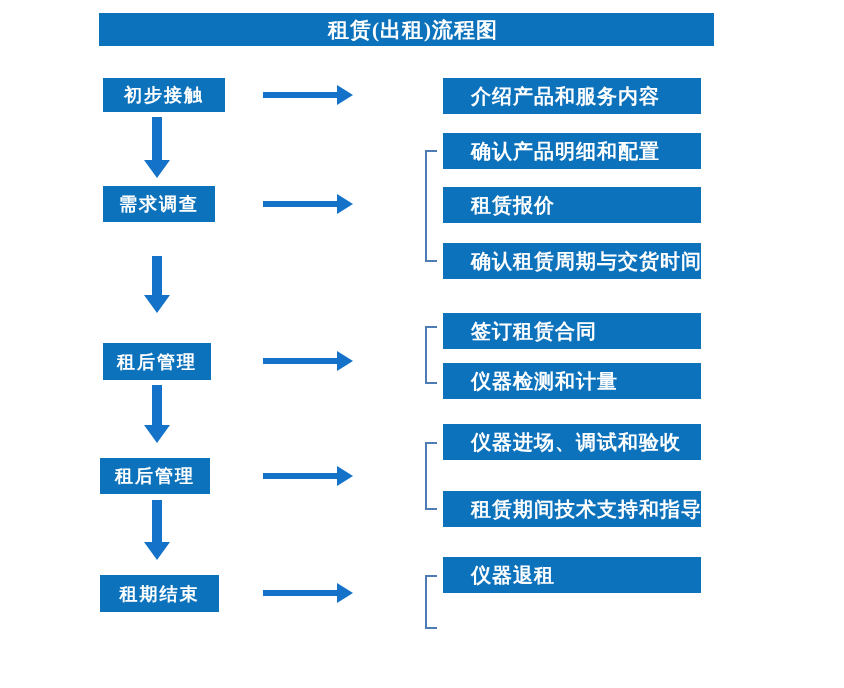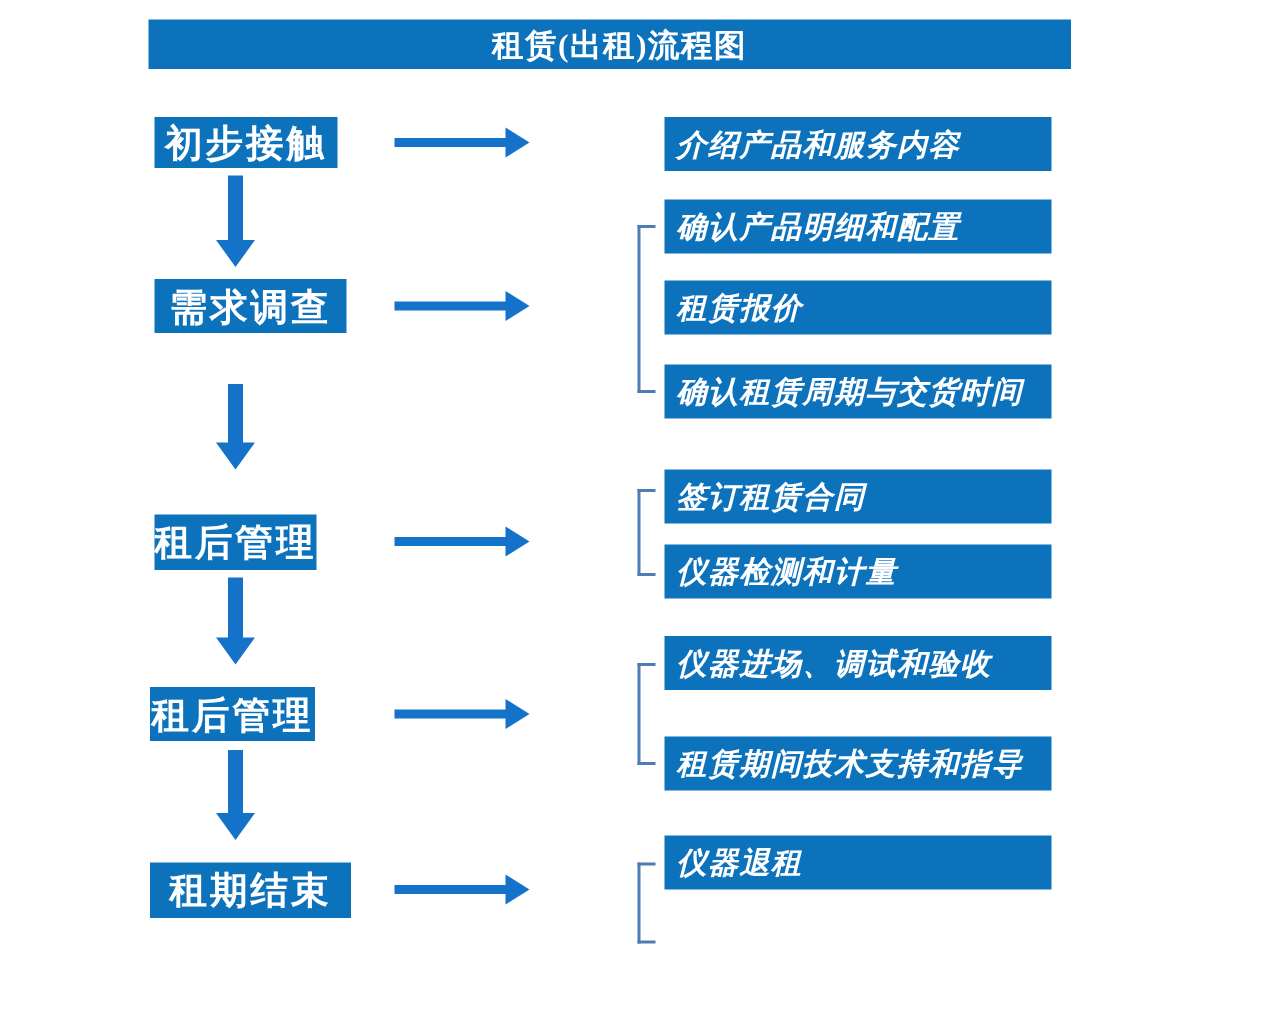--- a/index.html
+++ b/index.html
@@ -26,44 +26,43 @@
     display: flex;
     align-items: center;
     justify-content: center;
     letter-spacing: 1px;
     padding-left: 13px;
   }
   .stage-box {
     position: absolute;
     background: #0d72bc;
     color: #ffffff;
-    font-size: 25px;
+    font-size: 18px;
     font-weight: bold;
     display: flex;
     align-items: center;
     justify-content: center;
     letter-spacing: 2px;
     white-space: nowrap;
   }
   .output-box {
     position: absolute;
     left: 443px;
     width: 258px;
     height: 36px;
     background: #0d72bc;
     color: #ffffff;
     font-size: 20px;
     font-weight: bold;
     display: flex;
     align-items: center;
-    padding-left: 8px;
+    padding-left: 28px;
     box-sizing: border-box;
     letter-spacing: 1px;
     white-space: nowrap;
-    font-style: italic;
   }
   .h-arrow {
     position: absolute;
     left: 263px;
     width: 90px;
     height: 20px;
   }
   .h-arrow .line {
     position: absolute;
     left: 0; top: 7px;
@@ -109,24 +108,24 @@
   }
 </style>
 </head>
 <body>
 
 <div class="canvas">
 
   <div class="title-bar">租赁(出租)流程图</div>
 
   <div class="stage-box" style="left:103px; top:78px;  width:122px; height:34px;">初步接触</div>
-  <div class="stage-box" style="left:103px; top:186px; width:128px; height:36px;">需求调查</div>
+  <div class="stage-box" style="left:103px; top:186px; width:112px; height:36px;">需求调查</div>
   <div class="stage-box" style="left:103px; top:343px; width:108px; height:37px;">租后管理</div>
   <div class="stage-box" style="left:100px; top:458px; width:110px; height:36px;">租后管理</div>
-  <div class="stage-box" style="left:100px; top:575px; width:134px; height:37px;">租期结束</div>
+  <div class="stage-box" style="left:100px; top:575px; width:119px; height:37px;">租期结束</div>
 
   <div class="output-box" style="top:78px;">介绍产品和服务内容</div>
 
   <div class="output-box" style="top:133px;">确认产品明细和配置</div>
   <div class="output-box" style="top:187px;">租赁报价</div>
   <div class="output-box" style="top:243px;">确认租赁周期与交货时间</div>
 
   <div class="output-box" style="top:313px;">签订租赁合同</div>
   <div class="output-box" style="top:363px;">仪器检测和计量</div>
 

